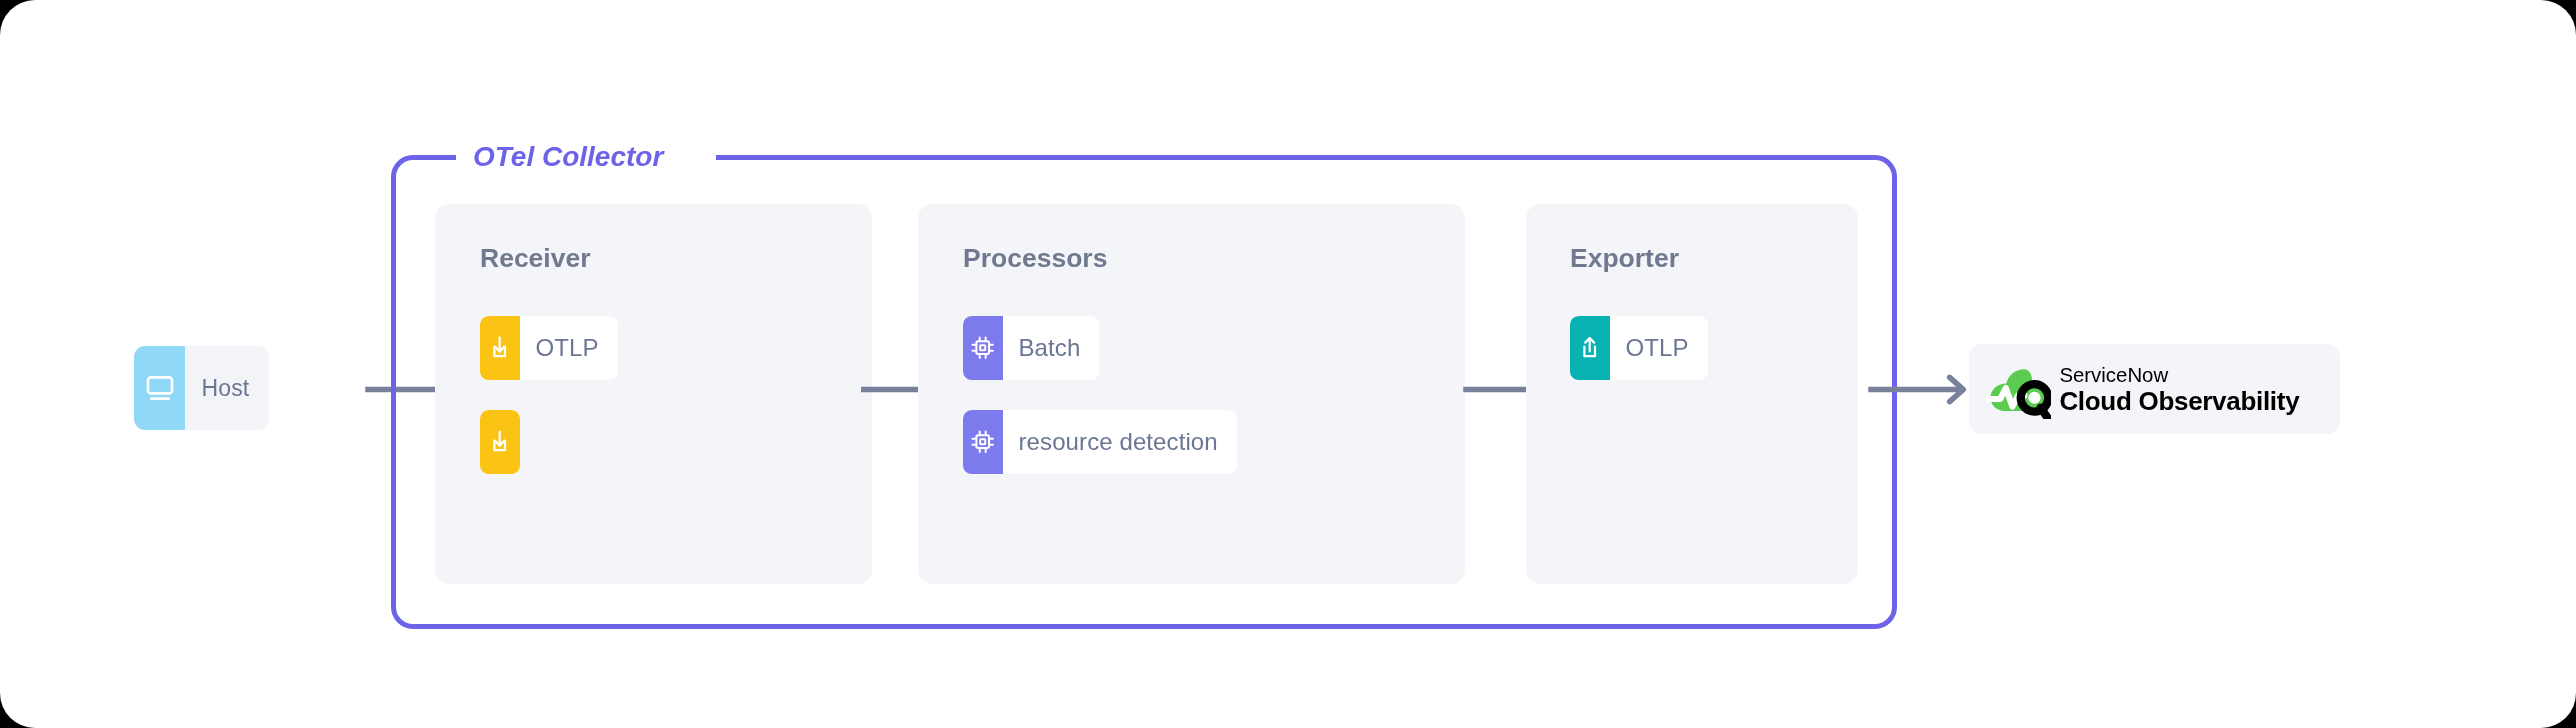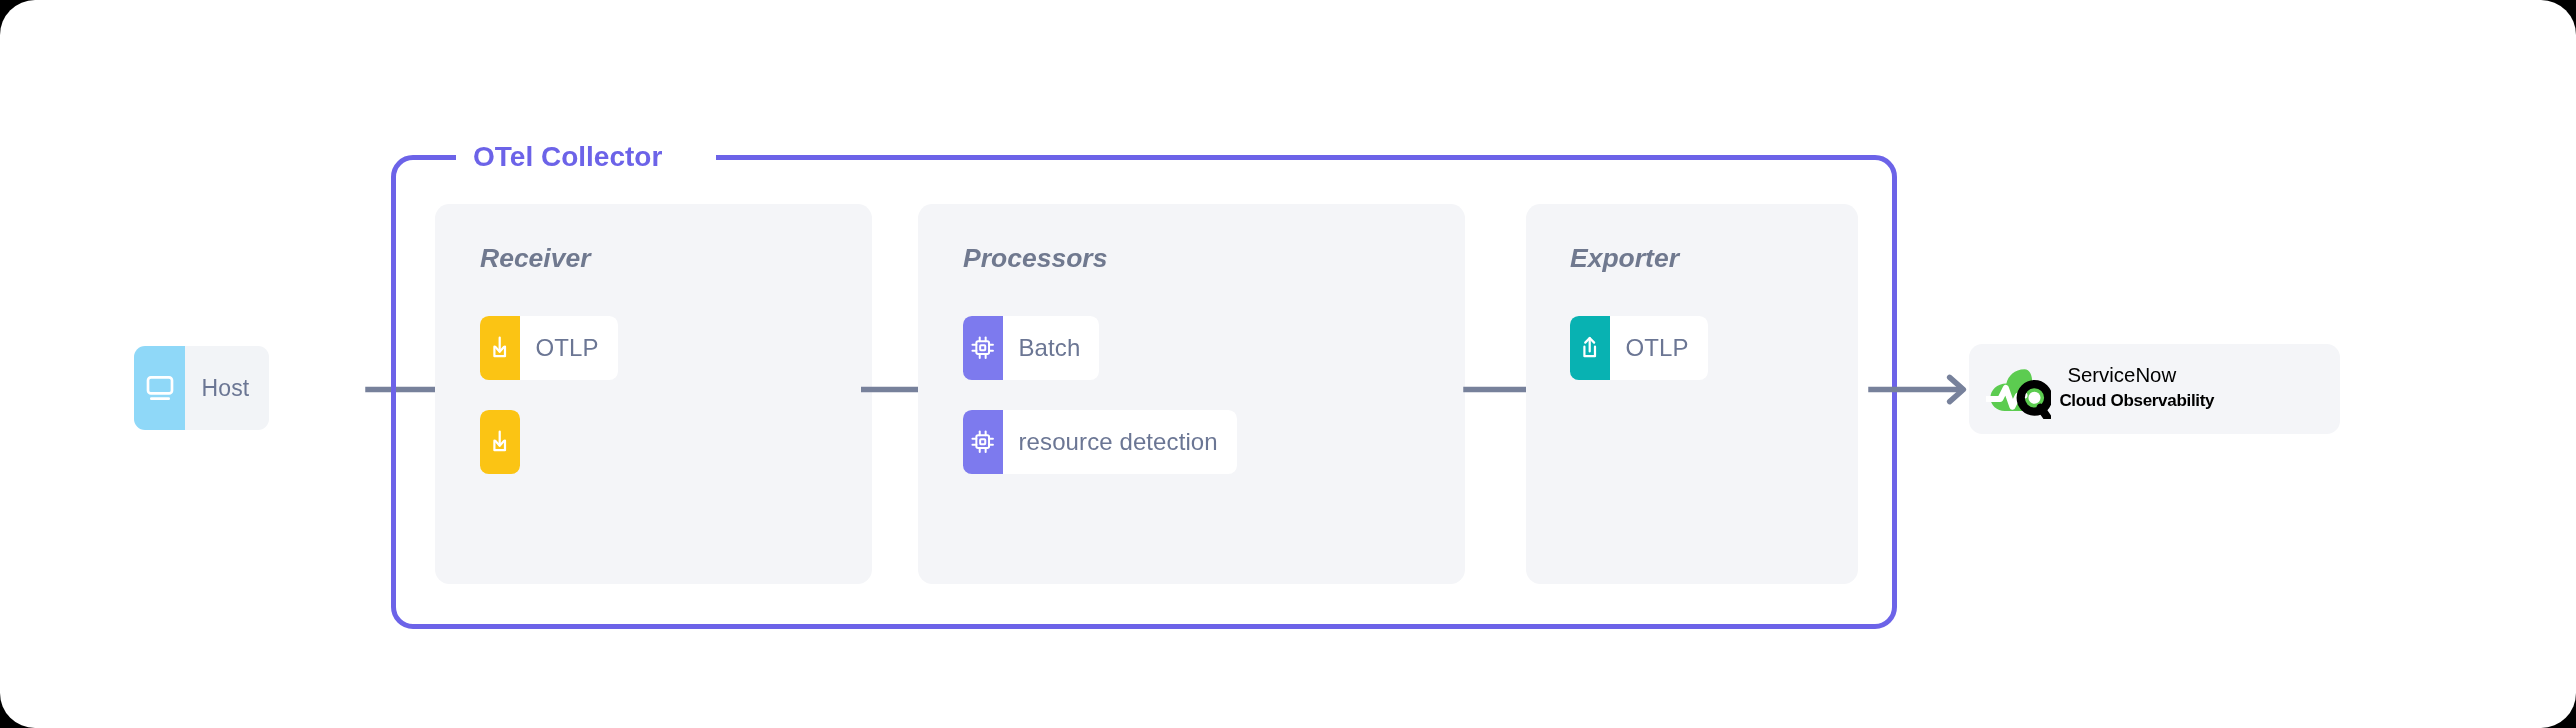--- a/index.html
+++ b/index.html
@@ -87,35 +87,35 @@
   #collector-title {
     position: absolute;
     left: 473px;
     top: 141px;
     font-size: 28px;
     font-weight: bold;
     color: #6C63E8;
     letter-spacing: 0px;
     line-height: 31px;
     white-space: nowrap;
+    font-style: italic;
   }
 
   
   .panel {
     position: absolute;
     background: #F4F5F8;
     border-radius: 14.4px;
   }
   .panel-title {
     position: absolute;
     font-size: 26.5px;
     font-weight: bold;
     color: #70798F;
     white-space: nowrap;
-    font-style: italic;
   }
 
   #panel-receiver  { left: 435px;  top: 204px; width: 437px;  height: 380px; }
   #panel-processors{ left: 918px; top: 204px; width: 547px;  height: 380px; }
   #panel-exporter  { left: 1526px; top: 204px; width: 332px;  height: 380px; }
 
   #title-receiver   { left: 480px;  top: 243px; }
   #title-processors { left: 963px; top: 243px; }
   #title-exporter   { left: 1570px; top: 243px; }
 
@@ -168,24 +168,23 @@
     margin-left: 8.8px;
     display: flex;
     flex-direction: column;
     justify-content: center;
   }
   #destination-line1 {
     font-size: 20.4px;
     color: #000000;
     line-height: 23px;
     white-space: nowrap;
-    margin-left: 8px;
   }
   #destination-line2 {
-    font-size: 17px;
+    font-size: 26px;
     font-weight: bold;
     color: #000000;
     line-height: 28px;
     white-space: nowrap;
     letter-spacing: -0.3px;
   }
 </style>
 </head>
 <body>
 

